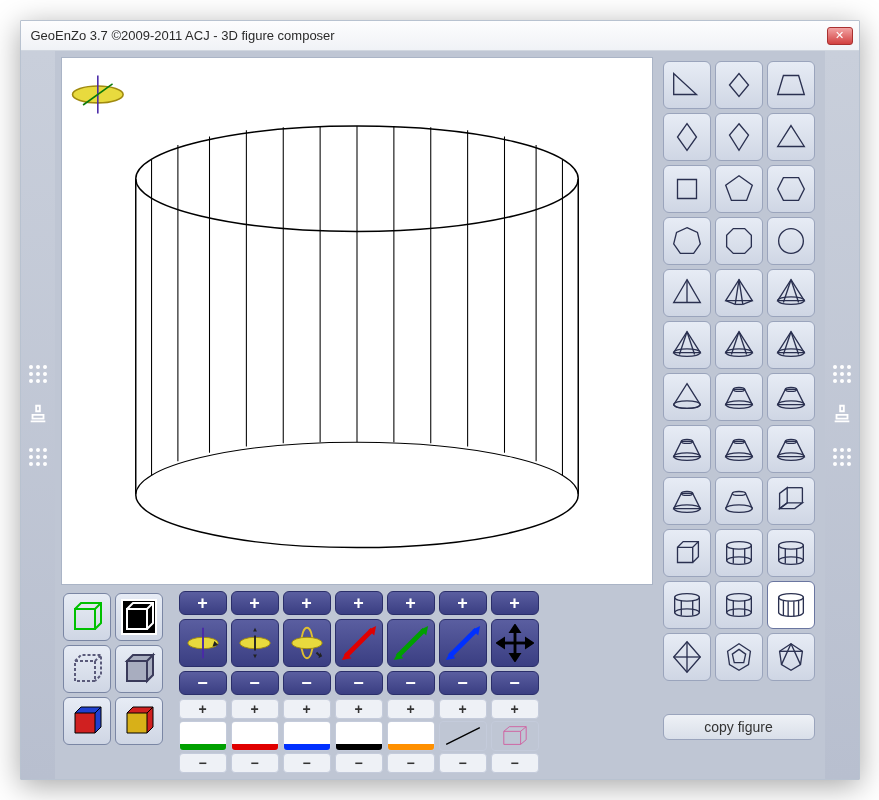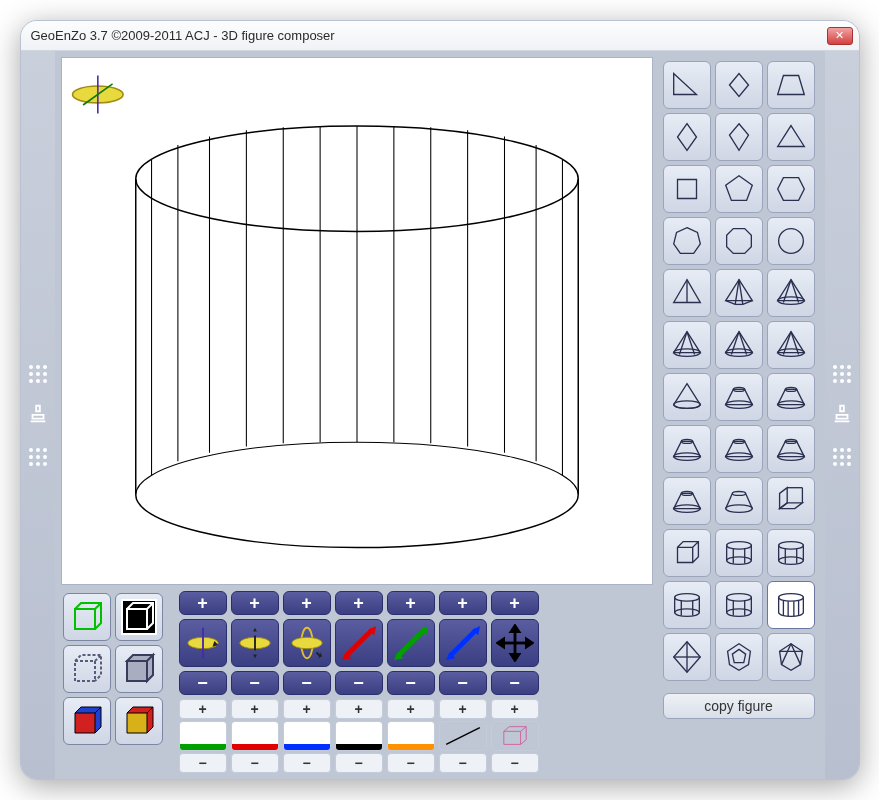--- a/index.html
+++ b/index.html
@@ -11,21 +11,21 @@
     color: #000;
   }
   .outer-shadow {
     width: 879px; height: 800px;
     display:flex; align-items:center; justify-content:center;
     background:#fff;
   }
   .window {
     width: 840px; height: 760px;
     border: 1px solid #b8c2d0;
-    border-radius: 17px;
+    border-radius: 1px;
     box-shadow: 0 6px 30px rgba(0,0,0,.35);
     display: flex; flex-direction: column;
     background: #e6eaf0;
     overflow:hidden;
   }
   .titlebar {
     height: 30px;
     background: linear-gradient(#fdfdfe,#f0f2f6);
     display: flex; align-items: center;
     padding: 0 6px 0 10px;
@@ -147,21 +147,21 @@
   }
   .shp {
     width:48px;height:48px;
     border:1px solid #9aa4bc;
     border-radius:6px;
     background: linear-gradient(#e7ecf5,#cfd6e4);
     display:flex;align-items:center;justify-content:center;
   }
   .shp.sel { background:#fff; border-color:#6a76a0; }
   .shp svg { width:38px;height:38px; stroke:#2a3050; fill:none; stroke-width:1.4;}
-  .right-btns { display:flex;flex-direction:column;gap:4px; padding: 0 4px 4px 4px;}
+  .right-btns { display:flex;flex-direction:column;gap:4px; padding: 0 4px 4px 4px; margin-top: 21px;}
   .wide-btn {
     height:26px;
     background: linear-gradient(#eef1f6,#d9dfe9);
     border:1px solid #9aa4bc;
     border-radius:6px;
     font-size:14px;
     color:#333;
     display:flex;align-items:center;justify-content:center;
   }
 </style>

